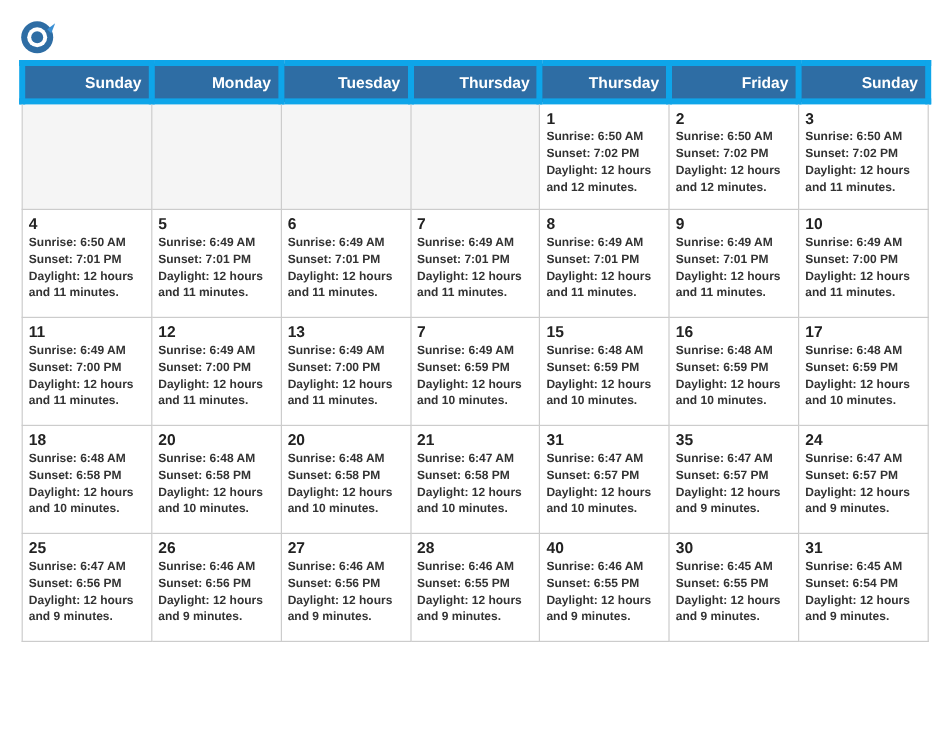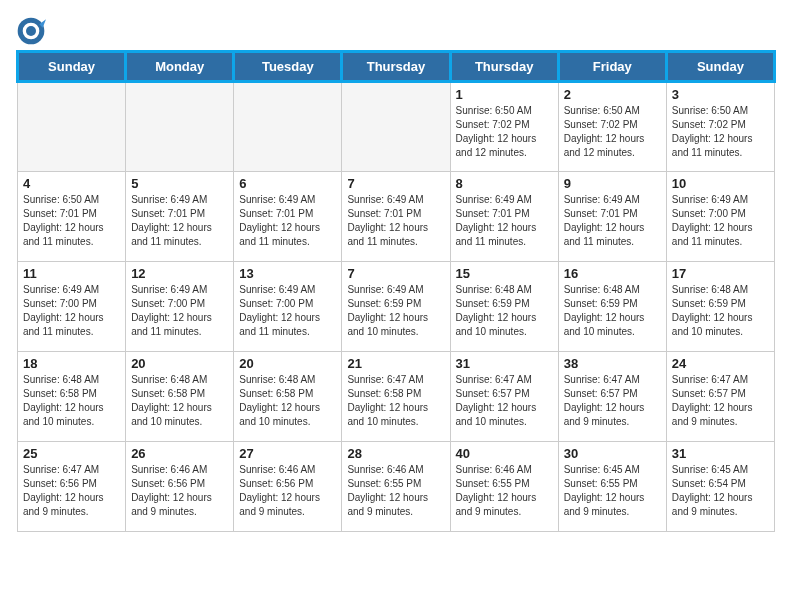--- a/index.html
+++ b/index.html
@@ -47,25 +47,25 @@
       color: #555;
     }
     table {
       width: 100%;
       border-collapse: collapse;
       table-layout: fixed;
     }
     th {
       background-color: #2e6da4;
       color: #fff;
-      text-align: center;
+      text-align: right;
       padding: 6px 6px;
       font-size: 13px;
       font-weight: bold;
-      border: 3px solid #0ea5e9;
+      border: 5px solid #0ea5e9;
     }
     td {
       border: 1px solid #ccc;
       vertical-align: top;
       padding: 4px 5px;
       font-size: 10.5px;
       color: #333;
       height: 90px;
       background: #fff;
     }
@@ -75,20 +75,21 @@
     .day-num {
       font-size: 13px;
       font-weight: bold;
       margin-bottom: 2px;
       color: #222;
     }
     .day-info {
       font-size: 10px;
       color: #333;
       line-height: 1.4;
+      font-weight: bold;
     }
   </style>
 </head>
 <body>
 
 <div class="header">
   <div class="logo">
     <svg class="logo-icon" viewBox="0 0 36 36">
       <circle cx="18" cy="18" r="16" fill="#2e6da4"></circle>
       <circle cx="18" cy="18" r="10" fill="#fff"></circle>
@@ -212,21 +213,21 @@
         </td>
         <td>
           <div class="day-num">21</div>
           <div class="day-info">Sunrise: 6:47 AM<br>Sunset: 6:58 PM<br>Daylight: 12 hours and 10 minutes.</div>
         </td>
         <td>
           <div class="day-num">31</div>
           <div class="day-info">Sunrise: 6:47 AM<br>Sunset: 6:57 PM<br>Daylight: 12 hours and 10 minutes.</div>
         </td>
         <td>
-          <div class="day-num">38</div>
+          <div class="day-num">35</div>
           <div class="day-info">Sunrise: 6:47 AM<br>Sunset: 6:57 PM<br>Daylight: 12 hours and 9 minutes.</div>
         </td>
         <td>
           <div class="day-num">24</div>
           <div class="day-info">Sunrise: 6:47 AM<br>Sunset: 6:57 PM<br>Daylight: 12 hours and 9 minutes.</div>
         </td>
       </tr>
       <tr>
         <td>
           <div class="day-num">25</div>

